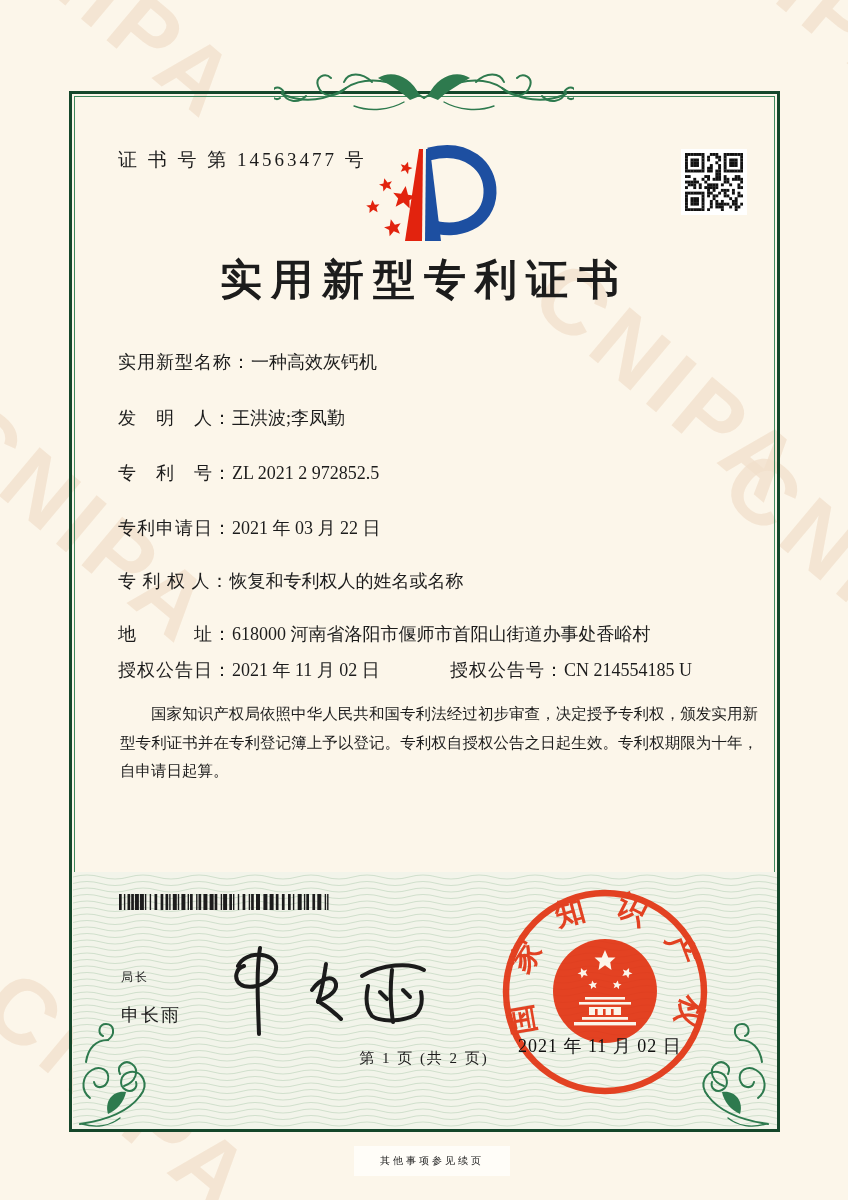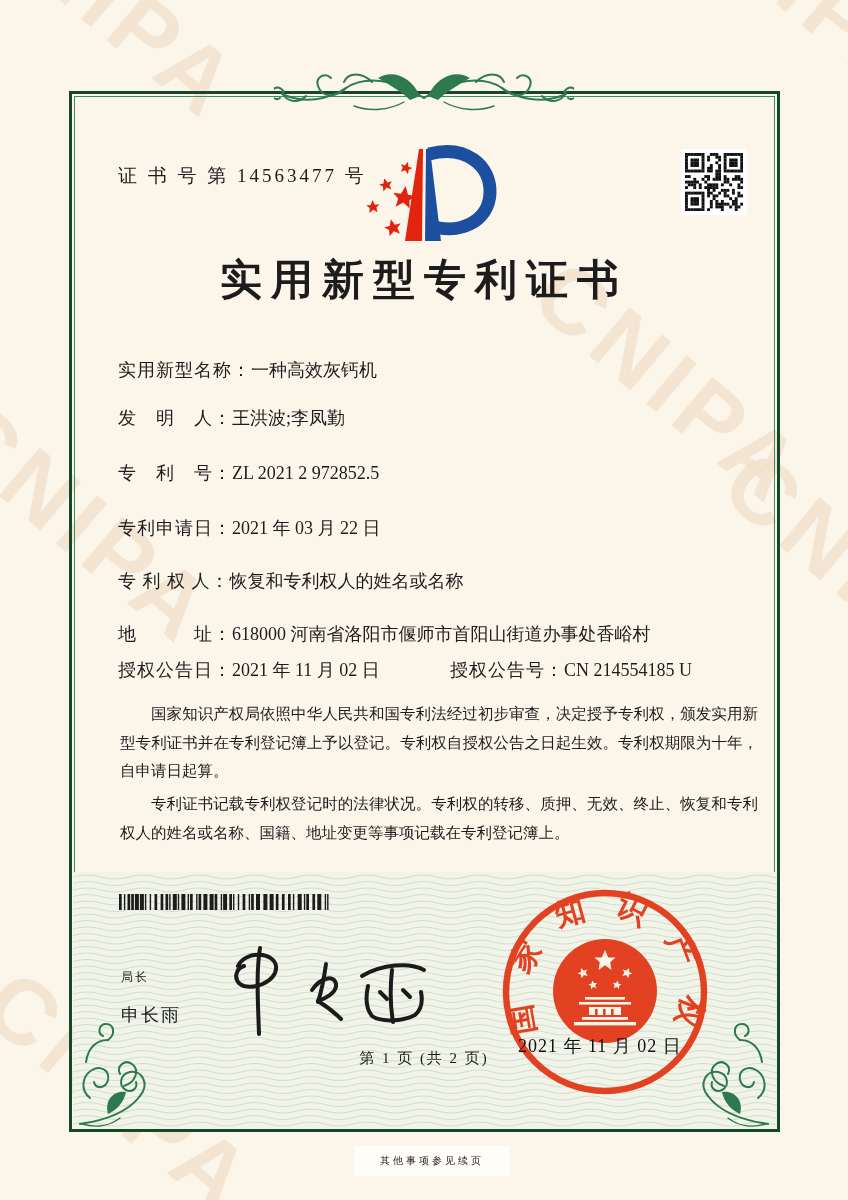--- a/index.html
+++ b/index.html
@@ -18,21 +18,21 @@
     position:absolute; left:69px; top:91px; width:705px; height:1035px;
     border:3px solid #15472b;
   }
   .frame-inner{
     position:absolute; left:2px; top:2px; right:2px; bottom:2px;
     border:1px solid #3f8a5e;
   }
   .waves{position:absolute; left:73px; top:872px; width:704px; height:257px;}
   .deco{position:absolute;}
   .cert-number{
-    position:absolute; left:118px; top:163px; font-size:19px; letter-spacing:3px;
+    position:absolute; left:118px; top:147px; font-size:19px; letter-spacing:3px;
   }
   .logo{position:absolute; left:350px; top:137px;}
   .qr{position:absolute; left:681px; top:149px; width:66px; height:66px; background:#fff; padding:0;}
   .qr svg{margin:4px;}
   .title{
     position:absolute; left:0; top:252px; width:100%; text-align:center;
     font-size:42px; font-weight:bold; letter-spacing:9px;
   }
   .fields{position:absolute; left:118px; top:350px; width:620px;}
   .frow{position:absolute; left:0; font-size:18px; white-space:nowrap;}
@@ -364,21 +364,21 @@
           <rect x="55.24" y="33.14" width="2.91" height="2.91"></rect>
           <rect x="55.24" y="41.43" width="2.91" height="2.91"></rect>
           <rect x="55.24" y="49.71" width="2.91" height="2.91"></rect>
         </g>
       </svg>
   </div>
 
   <div class="title">实用新型专利证书</div>
 
   <div class="fields">
-    <div class="frow" style="top:8px;">
+    <div class="frow" style="top:0px;">
       <span class="lab">实用新型名称：</span><span>一种高效灰钙机</span>
     </div>
     <div class="frow" style="top:56px;">
       <span class="lab">发　明　人：</span><span>王洪波;李凤勤</span>
     </div>
     <div class="frow" style="top:111px;">
       <span class="lab">专　利　号：</span><span>ZL 2021 2 972852.5</span>
     </div>
     <div class="frow" style="top:166px;">
       <span class="lab">专利申请日：</span><span>2021 年 03 月 22 日</span>
@@ -392,21 +392,20 @@
     <div class="frow" style="top:308px;text-align:right;">
       <span class="lab">授权公告日：</span><span>2021 年 11 月 02 日</span>
       <span class="grant-right">
         <span class="lab">授权公告号：</span><span>CN 214554185 U</span>
       </span>
     </div>
   </div>
 
   <div class="paras">
     <p>国家知识产权局依照中华人民共和国专利法经过初步审查，决定授予专利权，颁发实用新型专利证书并在专利登记簿上予以登记。专利权自授权公告之日起生效。专利权期限为十年，自申请日起算。</p>
-    <p>专利证书记载专利权登记时的法律状况。专利权的转移、质押、无效、终止、恢复和专利权人的姓名或名称、国籍、地址变更等事项记载在专利登记簿上。</p>
   </div>
 
   <svg class="barcode" width="216" height="16" viewBox="0 0 216 16">
     <g id="bar-cells" fill="#1c1c1c">
         <rect x="0.0" y="0" width="2.7" height="16"></rect>
         <rect x="4.9" y="0" width="1.4" height="16"></rect>
         <rect x="8.5" y="0" width="2.7" height="16"></rect>
         <rect x="12.2" y="0" width="2.7" height="16"></rect>
         <rect x="15.9" y="0" width="4.0" height="16"></rect>
         <rect x="20.9" y="0" width="4.0" height="16"></rect>

